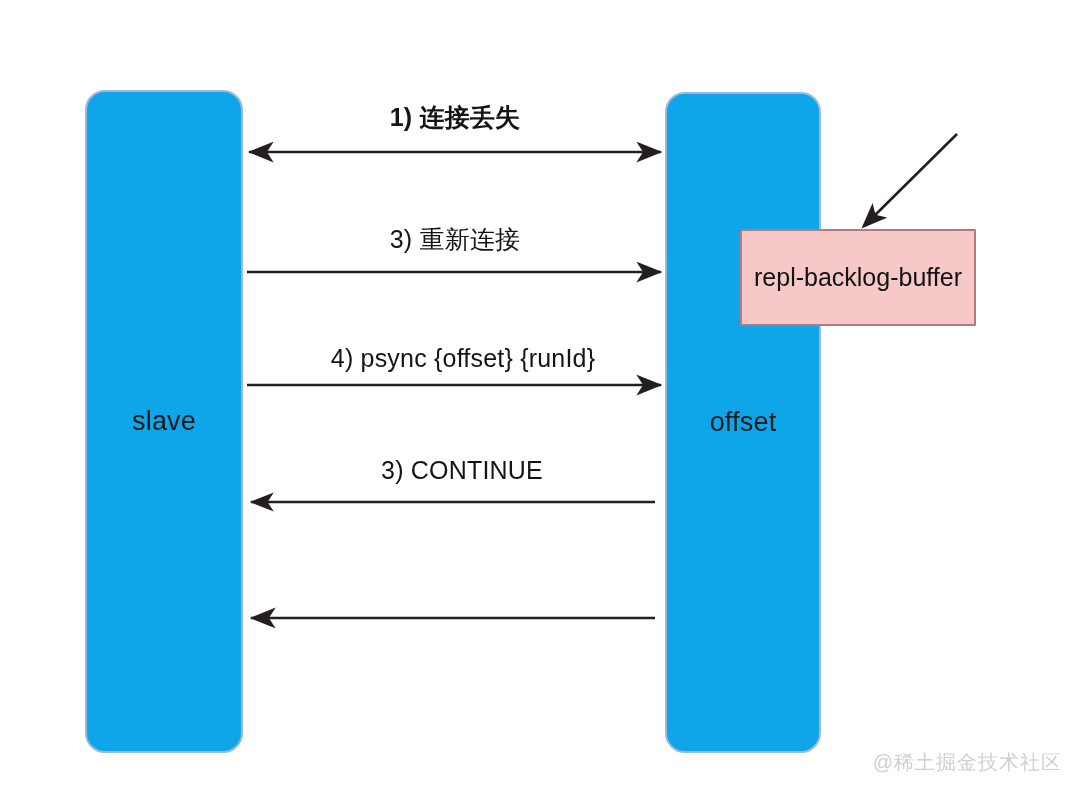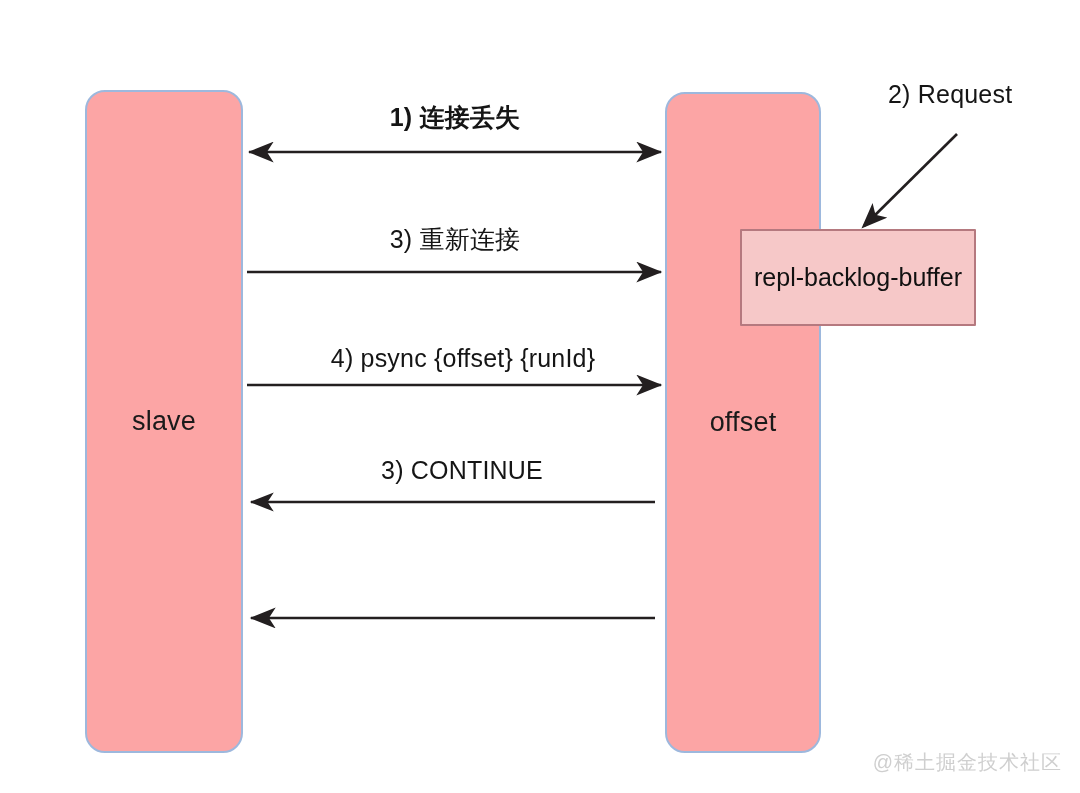--- a/index.html
+++ b/index.html
@@ -16,21 +16,21 @@
     overflow: hidden;
   }
   .node {
     position: absolute;
     box-sizing: border-box;
     display: flex;
     align-items: center;
     justify-content: center;
   }
   .lifeline {
-    background: #fca5a5;
+    background: #0ea5e9;
     border: 2px solid #9db8dd;
     border-radius: 20px;
   }
   .lifeline .node-label {
     font-size: 27px;
     color: #1a1a1a;
     letter-spacing: 0.2px;
   }
   #slave-node {
     left: 85px;
@@ -126,21 +126,20 @@
 
     <line x1="247" y1="385" x2="661" y2="385" stroke="#231f20" stroke-width="2.6" marker-end="url(#arrow-end)"></line>
 
     <line x1="655" y1="502" x2="251" y2="502" stroke="#231f20" stroke-width="2.4" marker-end="url(#arrow-end)"></line>
 
     <line x1="655" y1="618" x2="251" y2="618" stroke="#231f20" stroke-width="2.6" marker-end="url(#arrow-end)"></line>
   </svg>
 
   <div class="msg-label ctr" style="left:455px; top:101px;font-weight:bold;">1) 连接丢失</div>
 
-  <div class="msg-label" style="left:888px; top:80px;">2) Request</div>
 
   <div class="msg-label ctr" style="left:455px; top:223px;">3) 重新连接</div>
 
   <div class="msg-label ctr" style="left:463px; top:344px;">4) psync {offset} {runId}</div>
 
   <div class="msg-label ctr" style="left:462px; top:456px;">3) CONTINUE</div>
 
 
   <div id="watermark">@稀土掘金技术社区</div>
 

